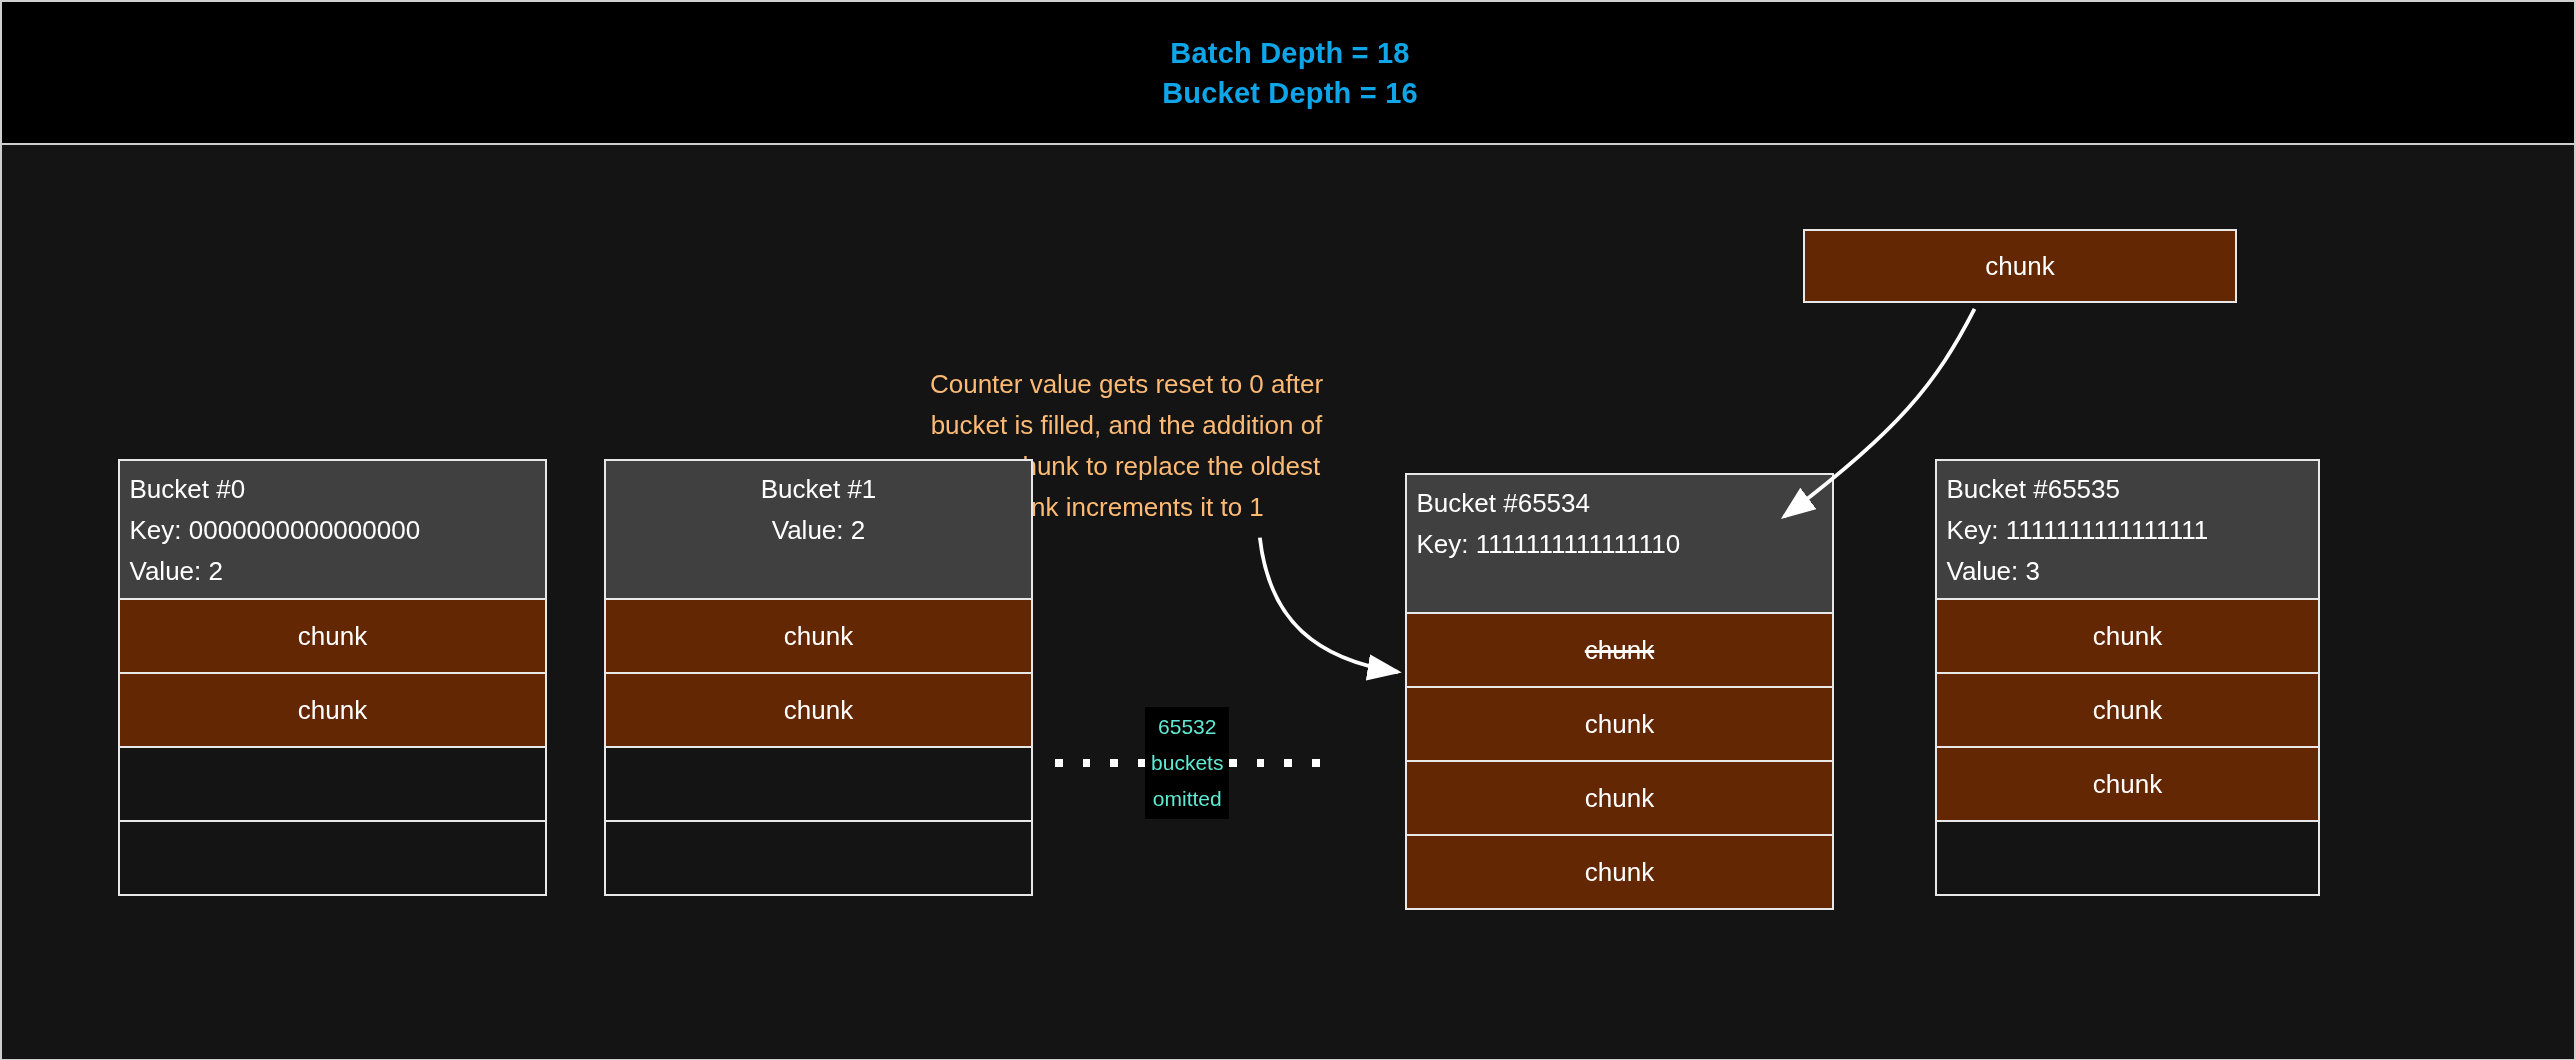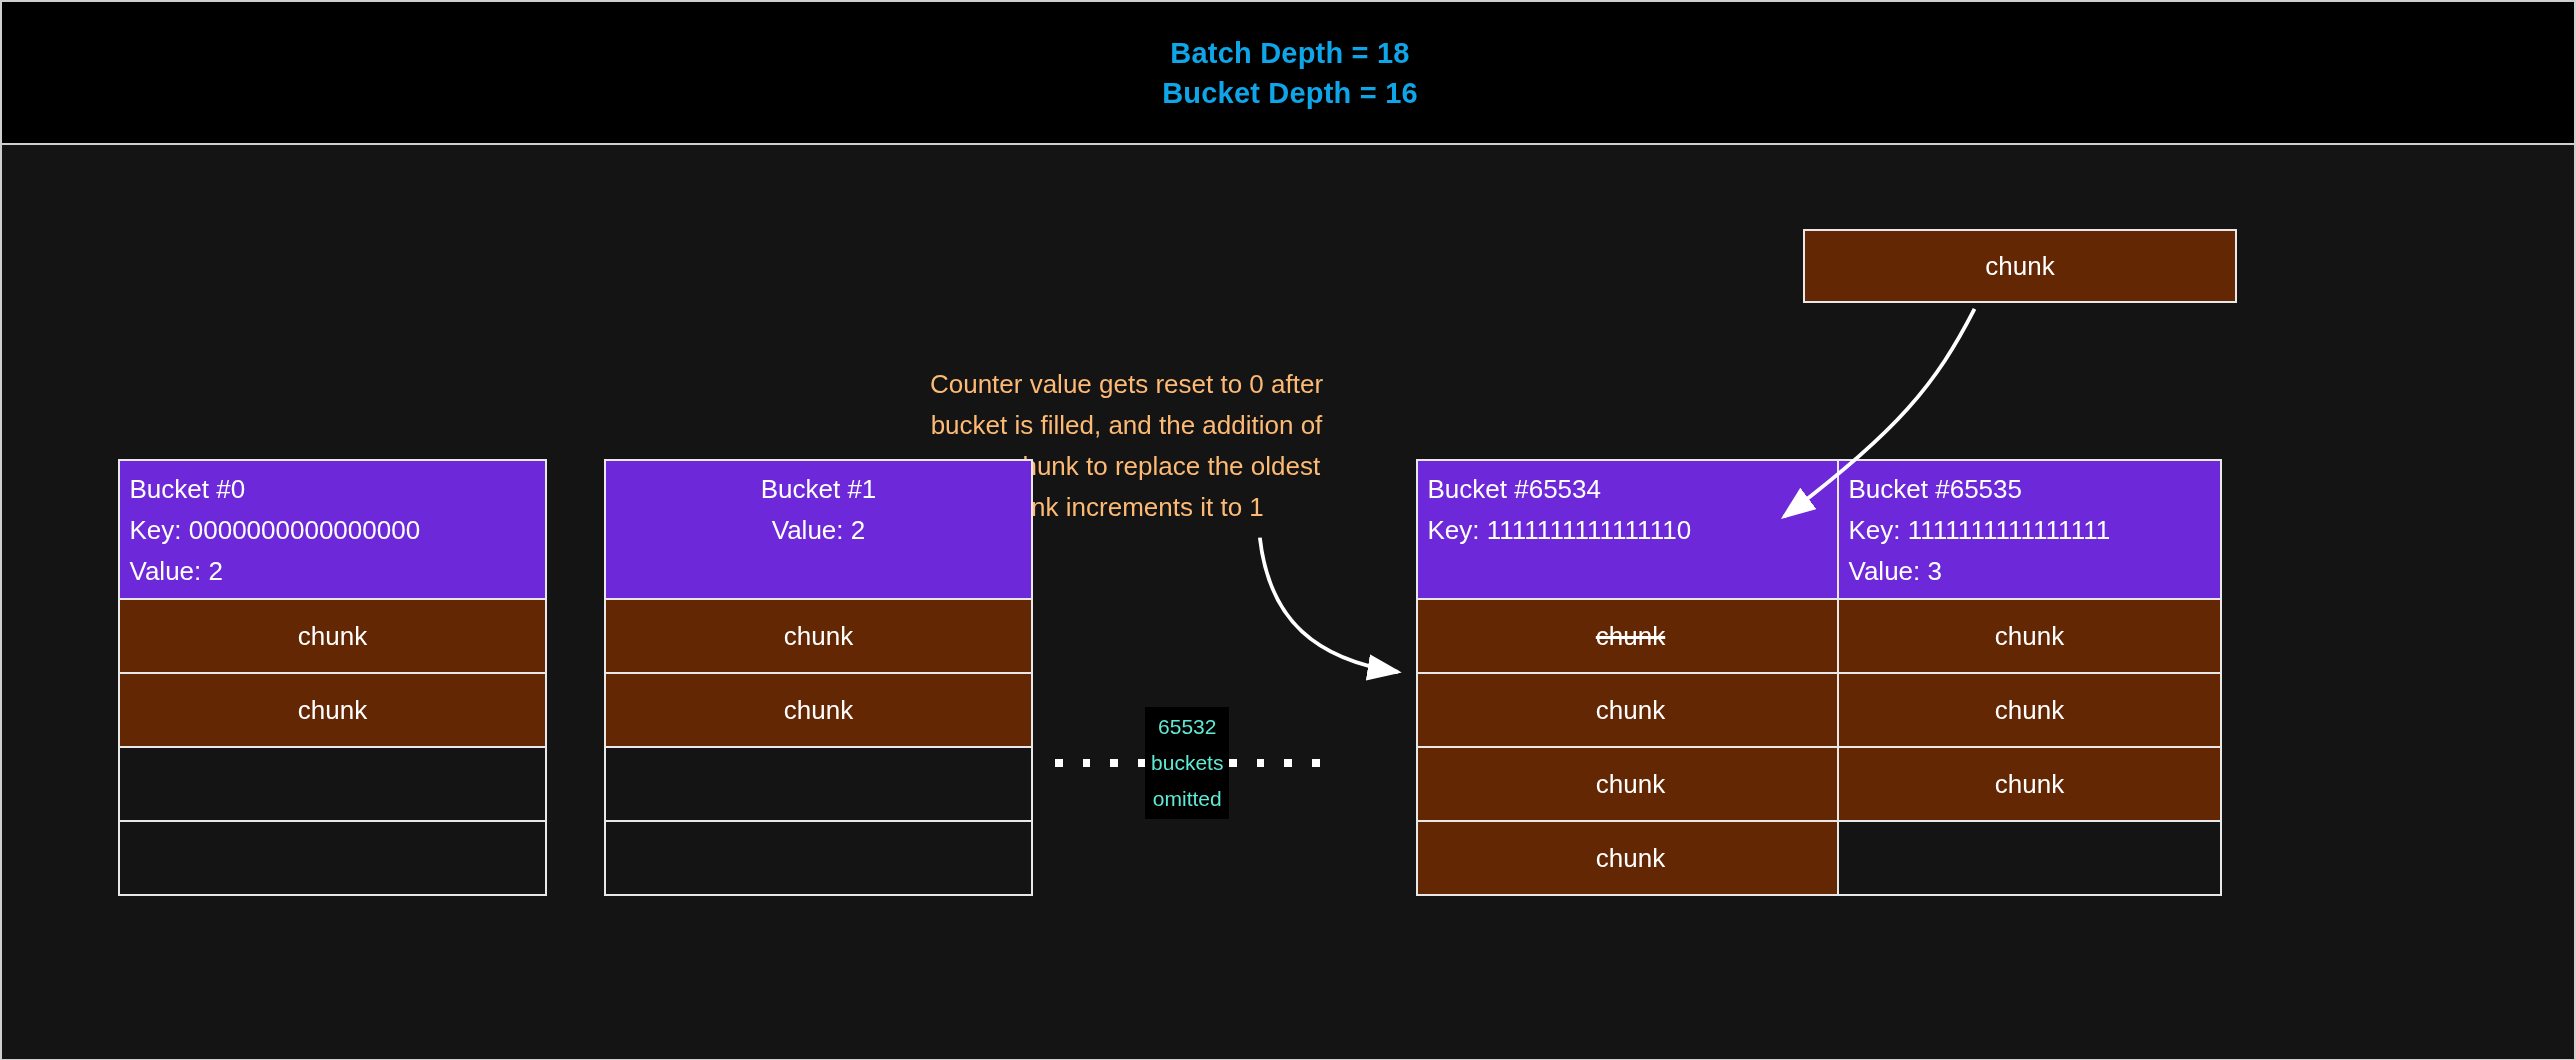--- a/index.html
+++ b/index.html
@@ -52,21 +52,21 @@
   }
 
   
   .bucket {
     position: absolute;
     box-sizing: border-box;
   }
   .bucket-head {
     box-sizing: border-box;
     border: 2.9px solid #e8e8e8;
-    background: #6d28d9;
+    background: #404040;
     padding: 7.6px 9.5px 9.5px 9.5px;
     height: 141px;
   }
   .bucket-head div {
     color: #ffffff;
     font-size: 26px;
     line-height: 41px;
     white-space: nowrap;
   }
   .slot {
@@ -223,40 +223,40 @@
 buckets
 omitted</div>
       <div class="dots">
         <div class="dot"></div>
         <div class="dot"></div>
         <div class="dot"></div>
         <div class="dot"></div>
       </div>
     </div>
 
-    <div class="bucket" style="left:1403px; top:314px; width:429px;margin-left:11px;">
+    <div class="bucket" style="left:1403px; top:328px; width:429px;">
       <div class="bucket-head">
         <div>Bucket #65534</div>
         <div>Key: 1111111111111110</div>
       </div>
       <div class="slot filled">
           <span class="struck">chunk</span>
         </div>
       <div class="slot filled">
           <span>chunk</span>
         </div>
       <div class="slot filled">
           <span>chunk</span>
         </div>
       <div class="slot filled">
           <span>chunk</span>
         </div>
     </div>
 
-    <div class="bucket" style="left:1791px; top:314px; width:429px;padding-left:44px;">
+    <div class="bucket" style="left:1889px; top:314px; width:429px;padding-left:44px;">
       <div class="bucket-head">
         <div>Bucket #65535</div>
         <div>Key: 1111111111111111</div>
         <div>Value: 3</div>
       </div>
       <div class="slot filled">
           <span>chunk</span>
         </div>
       <div class="slot filled">
           <span>chunk</span>

